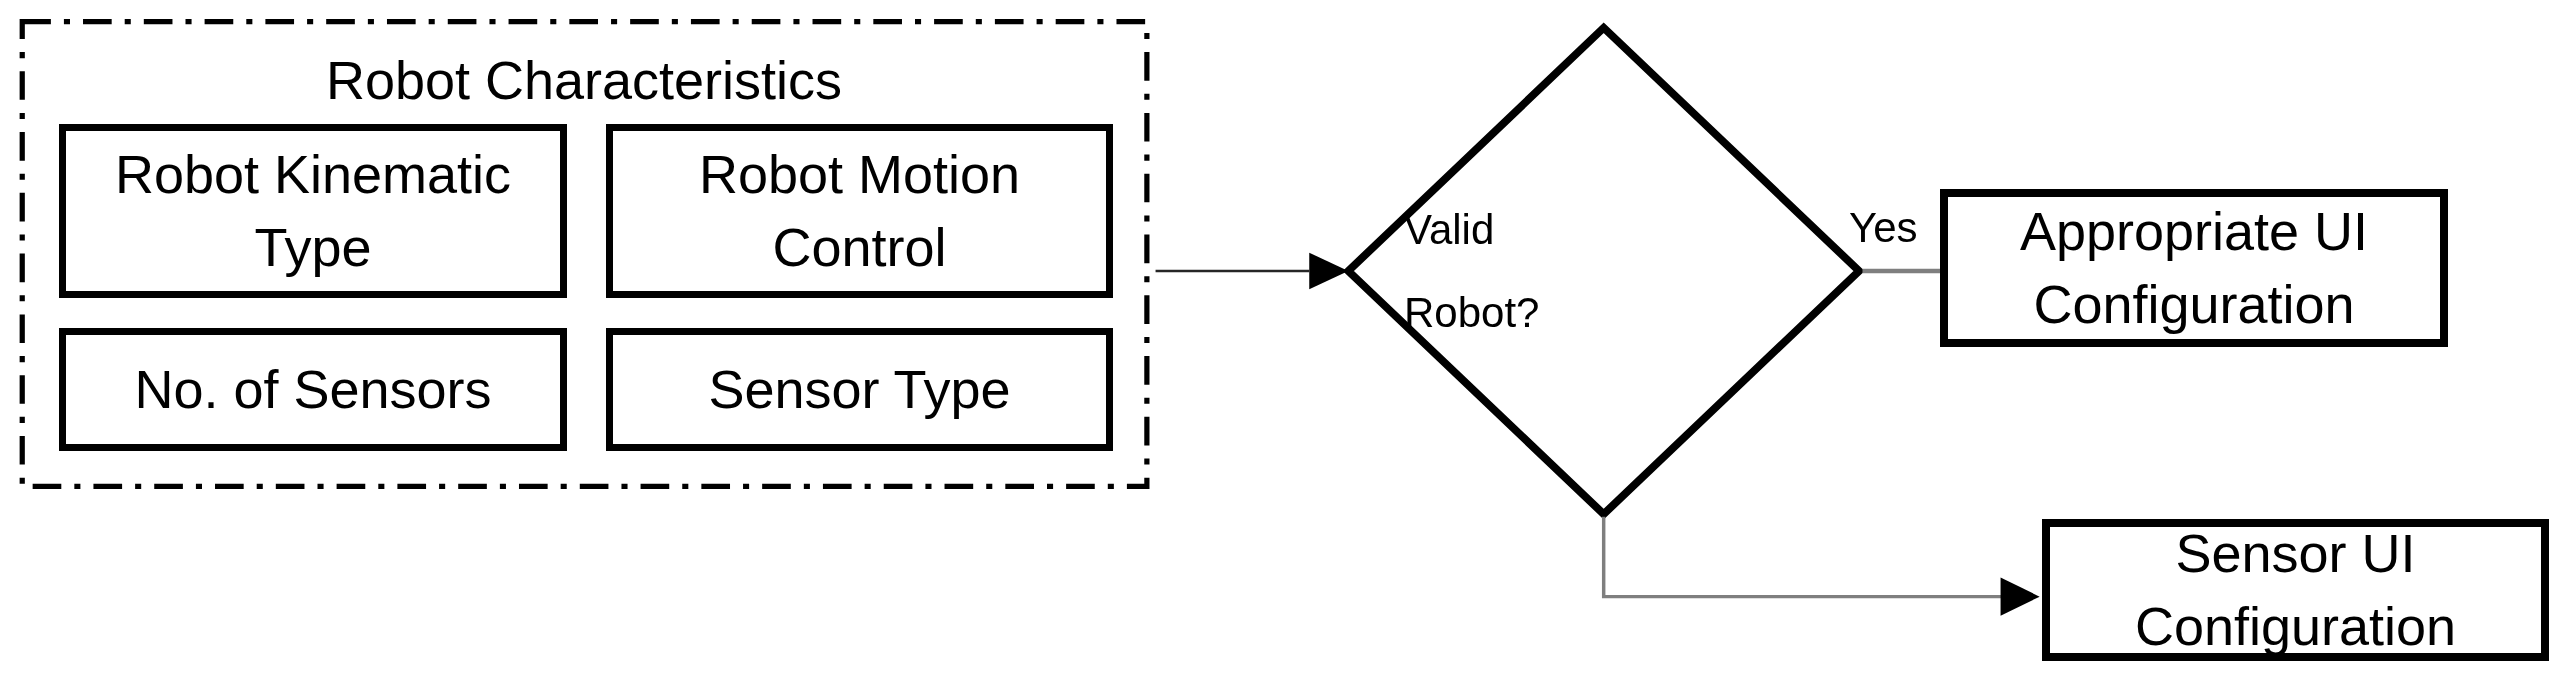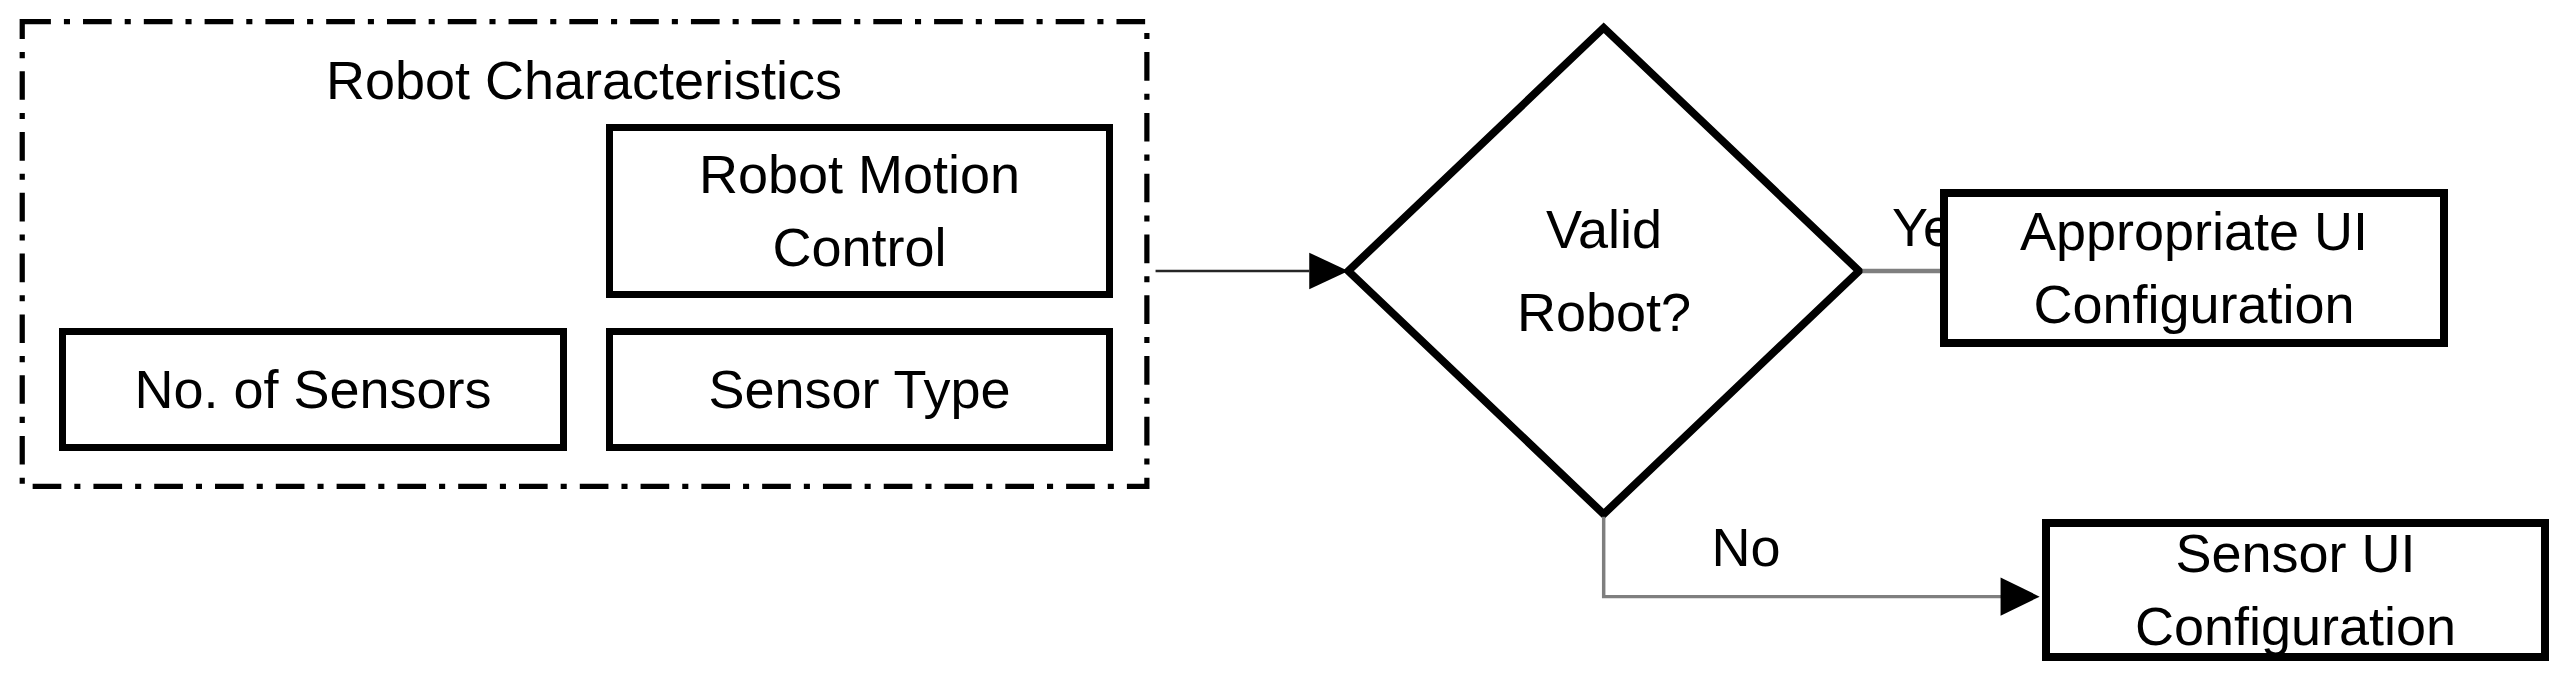--- a/index.html
+++ b/index.html
@@ -26,23 +26,22 @@
     align-items: center;
     justify-content: center;
     text-align: center;
     white-space: pre-line;
     font-size: 54px;
     line-height: 1.35;
   }
   .outcome-box { border-width: 8.7px; }
   .float-label {
     position: absolute;
-    text-align: center;
     white-space: pre-line;
-    font-size: 54px;
+    font-size: 42px;
   }
   .group-title {
     position: absolute;
     text-align: center;
     font-size: 54px;
   }
 </style>
 </head>
 <body>
 
@@ -59,34 +58,35 @@
 
     <line x1="2144" y1="312" x2="2316" y2="312" stroke-width="5" stroke="#7f7f7f"></line>
     <polygon points="2358,312 2313,290 2313,334" fill="#000000"></polygon>
 
     <polyline points="1846,595 1846,687 2306,687" fill="none" stroke-width="4" stroke="#7f7f7f"></polyline>
     <polygon points="2348,687 2303,665 2303,709" fill="#000000"></polygon>
   </svg>
 
   <div class="group-title" style="left:19px; top:39px; width:1130px; height:83px; line-height:83px;">Robot Characteristics</div>
 
+  <div class="flow-box" style="left:59px; top:124px; width:508px; height:174px;">Robot Kinematic
+Type</div>
 
   <div class="flow-box" style="left:606px; top:124px; width:507px; height:174px;">Robot Motion
 Control</div>
 
   <div class="flow-box" style="left:59px; top:328px; width:508px; height:123px;">No. of Sensors</div>
 
   <div class="flow-box" style="left:606px; top:328px; width:507px; height:123px;">Sensor Type</div>
 
   <div class="float-label" style="left:1404px; top:188px; width:400px; line-height:83px;">Valid
 Robot?</div>
 
   <div class="float-label" style="left:1849px; top:184px; width:174px; height:87px; line-height:87px;">Yes</div>
 
-  <div class="float-label" style="left:1659px; top:504px; width:174px; height:87px; line-height:87px;">No</div>
 
   <div class="flow-box outcome-box" style="left:1940px; top:189px; width:508px; height:158px;">Appropriate UI
 Configuration</div>
 
   <div class="flow-box outcome-box" style="left:2042px; top:519px; width:507px; height:142px;">Sensor UI
 Configuration</div>
 
 </div>
 
 

